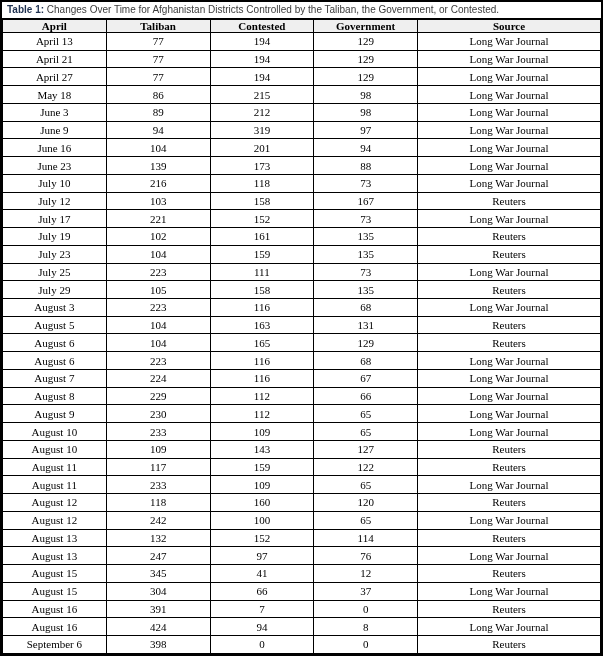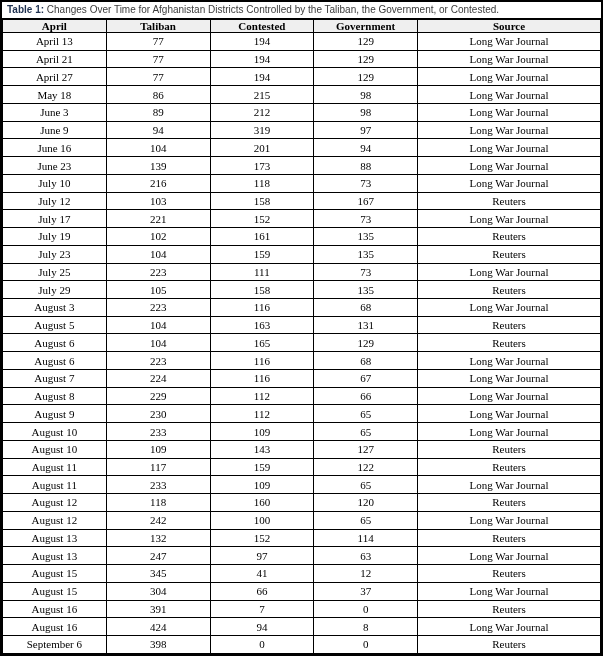--- a/index.html
+++ b/index.html
@@ -287,21 +287,21 @@
             <td>August 13</td>
             <td>132</td>
             <td>152</td>
             <td>114</td>
             <td>Reuters</td>
           </tr>
           <tr>
             <td>August 13</td>
             <td>247</td>
             <td>97</td>
-            <td>63</td>
+            <td>76</td>
             <td>Long War Journal</td>
           </tr>
           <tr>
             <td>August 15</td>
             <td>345</td>
             <td>41</td>
             <td>12</td>
             <td>Reuters</td>
           </tr>
           <tr>

